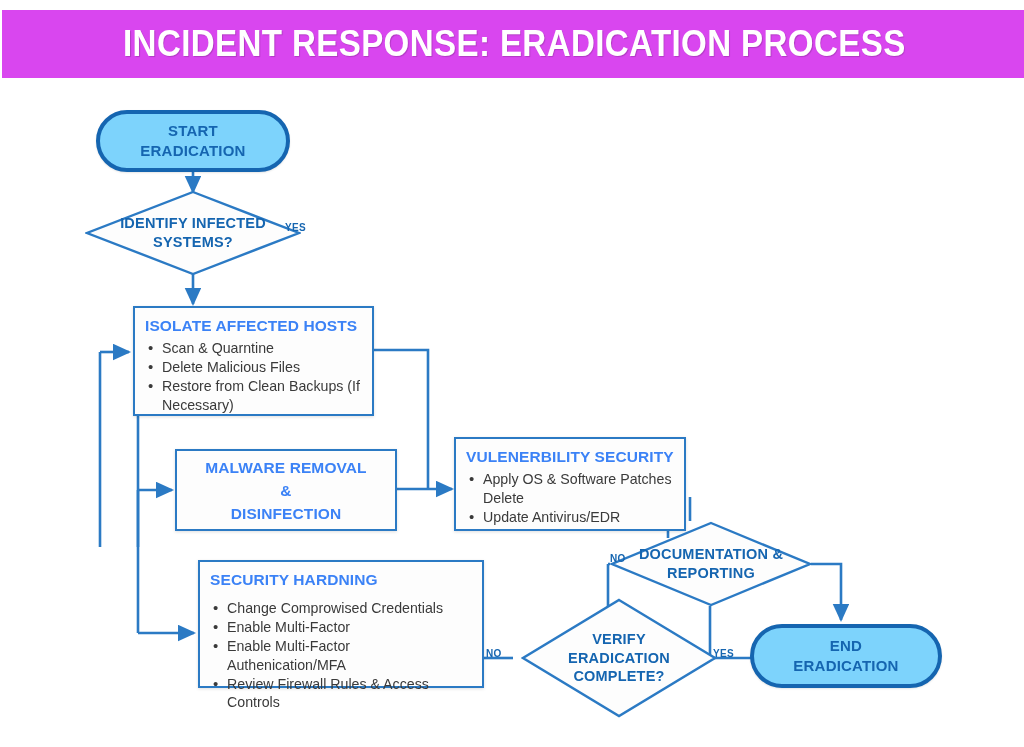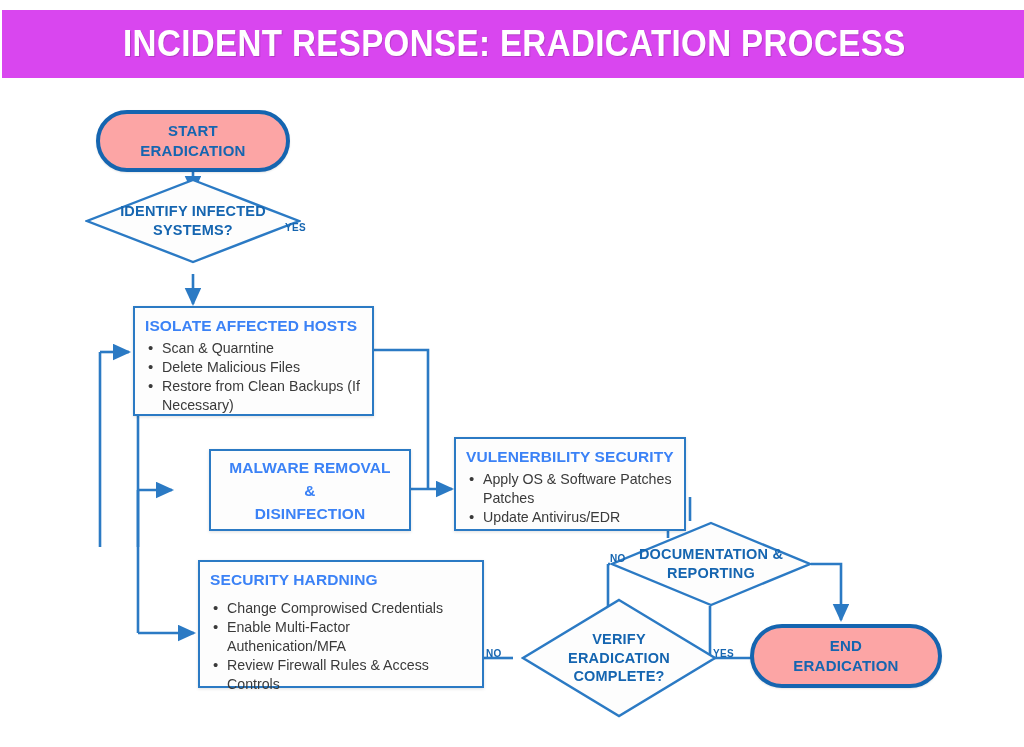--- a/index.html
+++ b/index.html
@@ -57,21 +57,21 @@
 
   
   .node {
     position: absolute;
     box-sizing: border-box;
   }
 
   .terminator {
     border: 4px solid #1565b0;
     border-radius: 44px;
-    background: #fca5a5;
+    background: #7dd3fc;
     display: flex;
     align-items: center;
     justify-content: center;
     text-align: center;
     color: #1565b0;
     font-weight: bold;
     font-size: 15px;
     line-height: 1.35;
     letter-spacing: 0.2px;
     box-shadow: 0 1px 2px rgba(0,0,0,0.10);
@@ -213,58 +213,59 @@
     </g>
   </svg>
 
   <div class="node terminator" style="left:96px; top:110px; width:194px; height:62px;">
     <div>
       <div>START</div>
       <div>ERADICATION</div>
     </div>
   </div>
 
-  <div class="decision" style="left:85px; top:178px; width:216px; height:86px;">
+  <div class="decision" style="left:85px; top:190px; width:216px; height:86px;">
     <svg viewBox="0 0 216 86" preserveAspectRatio="none">
       <polygon points="108,2 214,43 108,84 2,43" fill="#fdfdfd" stroke="#2b7ac4" stroke-width="2.4"></polygon>
     </svg>
     <div class="dec-label">IDENTIFY INFECTED
 SYSTEMS?</div>
   </div>
 
   <div class="edge-label" style="left:285px; top:222px;">YES</div>
 
   <div class="node process" style="left:133px; top:306px; width:241px; height:110px;">
     <div class="proc-title">ISOLATE AFFECTED HOSTS</div>
     <ul class="bullets">
       <li>Scan &amp; Quarntine</li>
       <li>Delete Malicious Files</li>
       <li>Restore from Clean Backups (If Necessary)</li>
     </ul>
   </div>
 
-  <div class="node process centered" style="left:175px; top:449px; width:202px; height:82px;margin-left:34px;">
+  <div class="node process centered" style="left:175px; top:449px; width:222px; height:82px;">
     <div class="proc-title">MALWARE REMOVAL</div>
     <div class="proc-title">&amp;</div>
     <div class="proc-title">DISINFECTION</div>
   </div>
 
   <div class="node process" style="left:454px; top:437px; width:232px; height:94px;">
     <div class="proc-title">VULENERBILITY SECURITY</div>
     <ul class="bullets">
       <li> Apply OS &amp; Software Patches</li>
-      <li class="cont">Patches</li>
+      <li class="cont">Delete</li>
       <li> Update Antivirus/EDR</li>
     </ul>
   </div>
 
   <div class="node process" style="left:198px; top:560px; width:286px; height:128px;">
     <div class="proc-title" style="margin-bottom:10px;">SECURITY HARDNING</div>
     <ul class="bullets">
       <li>Change Comprowised Credentials</li>
+      <li>Enable Multi-Factor</li>
       <li>Enable Multi-Factor Authenication/MFA</li>
       <li>Review Firewall Rules &amp; Access Controls</li>
     </ul>
   </div>
 
   <div class="decision" style="left:610px; top:521px; width:202px; height:86px;">
     <svg viewBox="0 0 202 86" preserveAspectRatio="none">
       <polygon points="101,2 200,43 101,84 2,43" fill="#fdfdfd" stroke="#2b7ac4" stroke-width="2.4"></polygon>
     </svg>
     <div class="dec-label">DOCUMENTATION &amp;

